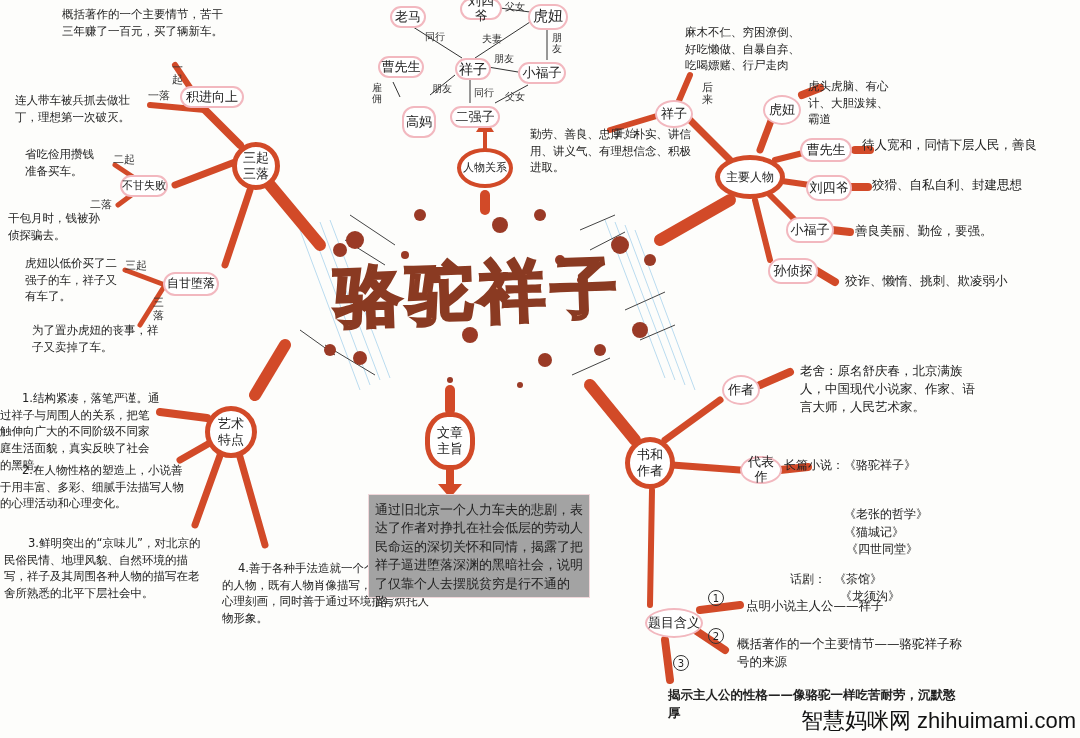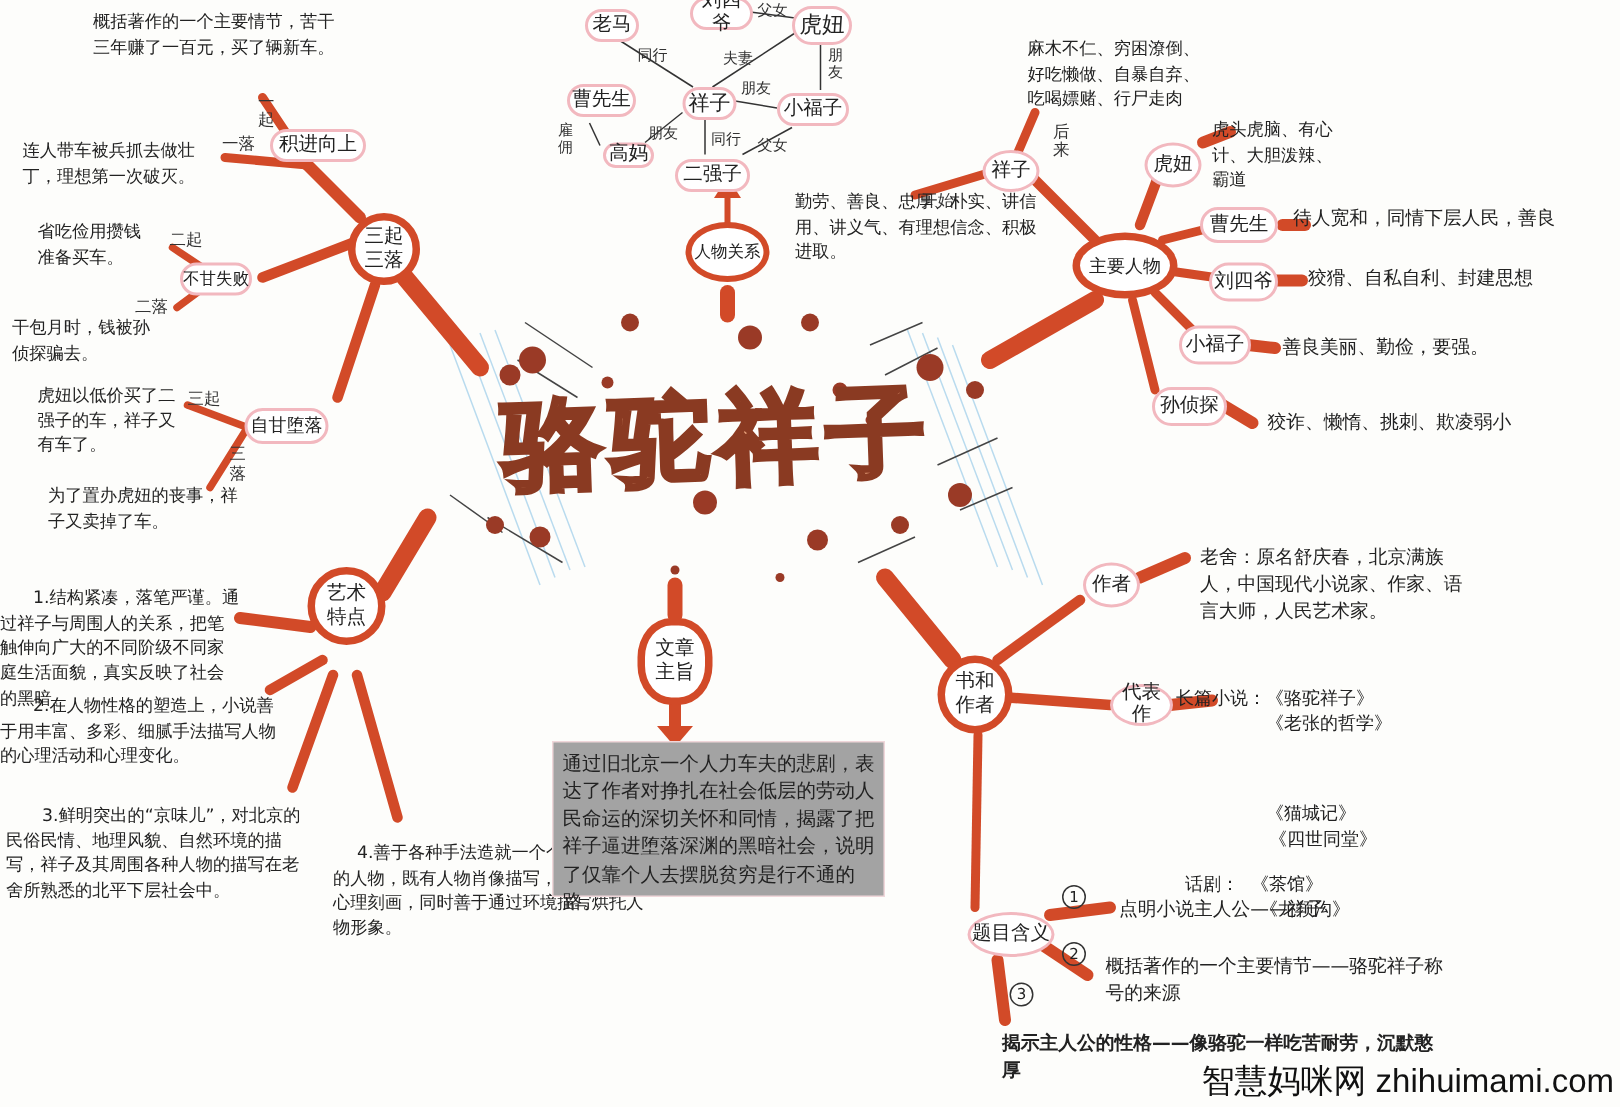--- a/index.html
+++ b/index.html
@@ -185,21 +185,21 @@
   </div>
 <div class="node" style="left:378px;top:56px;width:46px;height:22px;border-radius:12px;">
     <span>曹先生</span>
   </div>
 <div class="node" style="left:455px;top:58px;width:36px;height:22px;border-radius:12px;font-size:14px;">
     <span>祥子</span>
   </div>
 <div class="node" style="left:518px;top:62px;width:48px;height:22px;border-radius:12px;">
     <span>小福子</span>
   </div>
-<div class="node" style="left:402px;top:95px;width:34px;height:17px;border-radius:12px;text-align:right;">
+<div class="node" style="left:402px;top:106px;width:34px;height:32px;border-radius:12px;text-align:right;">
     <span>高妈</span>
   </div>
 <div class="node" style="left:450px;top:106px;width:50px;height:22px;border-radius:12px;">
     <span>二强子</span>
   </div>
 <div class="label" style="left:425px;top:30px;font-size:10px;">同行</div>
 <div class="label" style="left:505px;top:0px;font-size:10px;">父女</div>
 <div class="label" style="left:482px;top:32px;font-size:10px;">夫妻</div>
 <div class="label" style="left:552px;top:32px;font-size:10px;width:12px;line-height:1.1;">朋友</div>
 <div class="label" style="left:494px;top:52px;font-size:10px;">朋友</div>
@@ -237,21 +237,21 @@
 <div class="node" style="left:786px;top:217px;width:48px;height:26px;border-radius:13px;">
     <span>小福子</span>
   </div>
 <div class="txt" style="left:855px;top:222px;width:190px;">善良美丽、勤俭，要强。</div>
 
 <div class="node" style="left:768px;top:258px;width:50px;height:26px;border-radius:13px;">
     <span>孙侦探</span>
   </div>
 <div class="txt" style="left:845px;top:272px;width:220px;">狡诈、懒惰、挑刺、欺凌弱小</div>
 
-<div class="hub" style="left:205px;top:378px;width:52px;height:52px;">
+<div class="hub" style="left:205px;top:406px;width:52px;height:52px;">
   <span style="width:30px;display:inline-block;">艺术特点</span>
 </div>
 <div class="txt small" style="left:0px;top:390px;width:160px;text-indent:22px;">1.结构紧凑，落笔严谨。通过祥子与周围人的关系，把笔触伸向广大的不同阶级不同家庭生活面貌，真实反映了社会的黑暗。</div>
 <div class="txt small" style="left:0px;top:462px;width:190px;text-indent:22px;">2.在人物性格的塑造上，小说善于用丰富、多彩、细腻手法描写人物的心理活动和心理变化。</div>
 <div class="txt small" style="left:4px;top:535px;width:205px;text-indent:24px;">3.鲜明突出的“京味儿”，对北京的民俗民情、地理风貌、自然环境的描写，祥子及其周围各种人物的描写在老舍所熟悉的北平下层社会中。</div>
 <div class="txt small" style="left:222px;top:560px;width:210px;text-indent:16px;">4.善于各种手法造就一个个色彩鲜明的人物，既有人物肖像描写，又有人物的心理刻画，同时善于通过环境描写烘托人物形象。</div>
 
 <div class="hub" style="left:425px;top:412px;width:50px;height:58px;border-radius:45%;">
   <span style="width:28px;display:inline-block;">文章主旨</span>
 </div>
@@ -265,22 +265,22 @@
 <div class="node" style="left:722px;top:375px;width:38px;height:30px;">
     <span>作者</span>
   </div>
 <div class="txt" style="left:800px;top:362px;width:180px;font-size:12.5px;">老舍：原名舒庆春，北京满族人，中国现代小说家、作家、语言大师，人民艺术家。</div>
 
 <div class="node" style="left:740px;top:456px;width:42px;height:28px;">
     <span>代表作</span>
   </div>
 <div class="abs" style="left:784px;top:457px;font-size:12px;line-height:1.45;">
   <div><span>长篇小说：</span><span>《骆驼祥子》</span></div>
-  <div style="padding-left:60px;">《老张的哲学》</div>
-  <div style="padding-left:60px;margin-top:42px;">《猫城记》</div>
+  <div style="padding-left:60px;margin-top:32px;">《老张的哲学》</div>
+  <div style="padding-left:60px;">《猫城记》</div>
   <div style="padding-left:62px;">《四世同堂》</div>
   <div style="padding-left:6px;margin-top:12px;"><span>话剧：</span><span style="padding-left:8px;">《茶馆》</span></div>
   <div style="padding-left:56px;">《龙须沟》</div>
 </div>
 
 <div class="node" style="left:645px;top:608px;width:58px;height:30px;">
     <span>题目含义</span>
   </div>
 <div class="circ-num" style="left:708px;top:590px;">1</div>
 <div class="txt" style="left:746px;top:597px;width:230px;">点明小说主人公——祥子</div>

